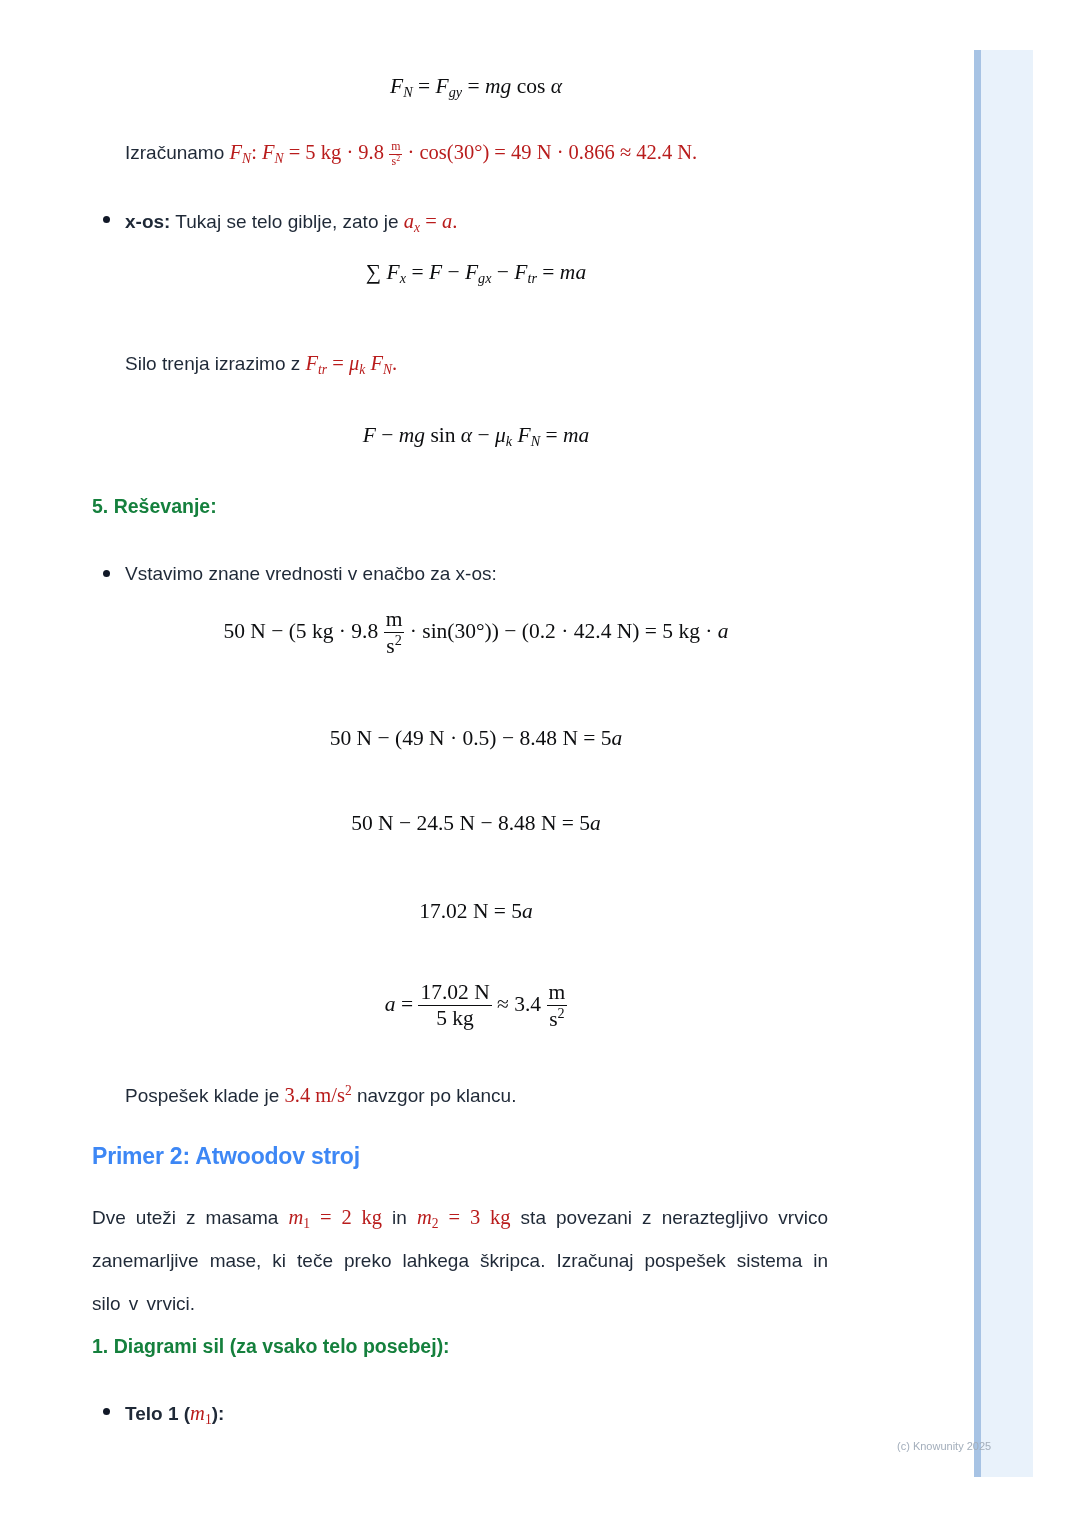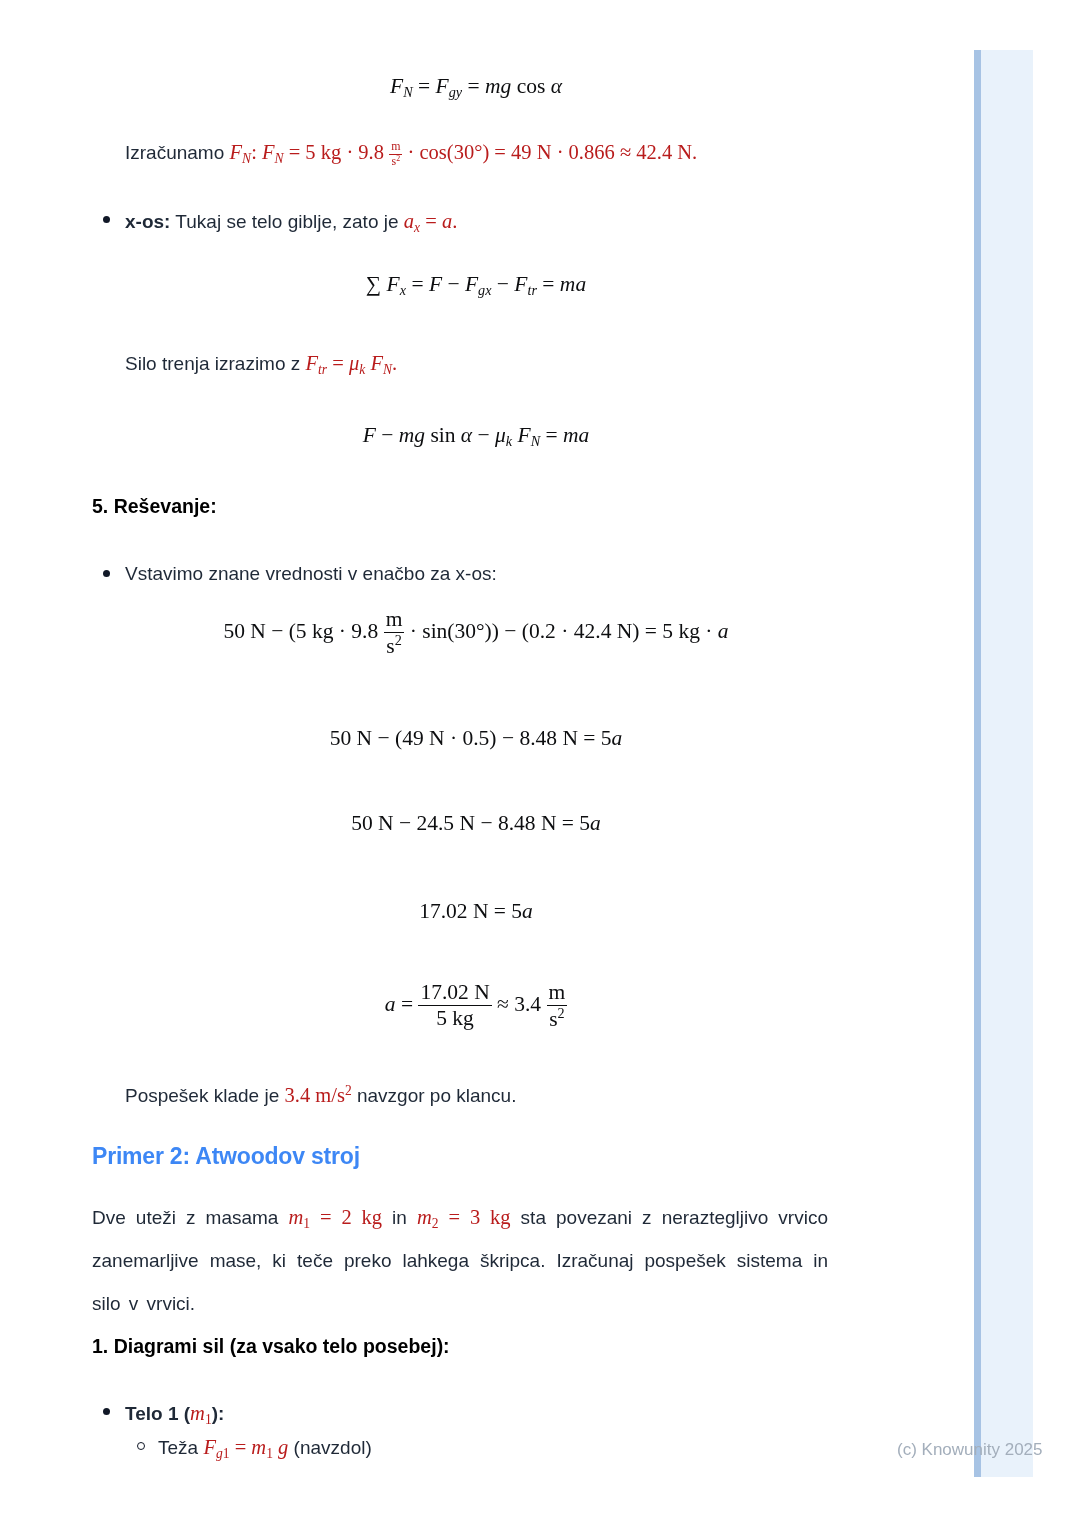--- a/index.html
+++ b/index.html
@@ -36,37 +36,37 @@
 
   
   .brow { display:flex; padding-left:9px;margin-top:8px; }
   .brow .marker { flex:none; width:24px; position:relative; }
   .marker.disc::before { content:""; position:absolute; left:2px; top:11px; width:7px; height:7px; border-radius:50%; background:#111827; }
   .marker.ring::before { content:""; position:absolute; left:3px; top:11px; width:6px; height:6px; border-radius:50%; border:1.7px solid #111827; background:#fff; }
   .brow.l2 { padding-left:42px; }
   .bcontent { flex:1; }
 
   
-  .h2s { left:92px; font-size:19.5px; font-weight:700; color:#000000; }
+  .h2s { left:92px; font-size:19.5px; font-weight:700; color:#15803d; }
   .h1b { left:92px; font-size:23px; font-weight:700; color:#3d87f5; letter-spacing:-.2px;
          font-family:"Liberation Sans","DejaVu Sans",sans-serif; }
 
   .para { text-align:justify; line-height:43px; word-spacing:3px; width:736px; }
 
   
-  .b1{top:74px}  .b2{top:136px} .b3{top:197px} .b4{top:272px} .b5{top:347px}
+  .b1{top:74px}  .b2{top:136px} .b3{top:197px} .b4{top:260px} .b5{top:347px}
   .b6{top:423px} .b7{top:495px} .b8{top:551px} .b9{top:607px} .b10{top:726px}
   .b11{top:811px}.b12{top:899px}.b13{top:980px}.b14{top:1079px}.b15{top:1143px}
   .b16{top:1196px}.b17{top:1335px}.b18{top:1389px}.b19{top:1423px}
 
   
   .edge-line { position:absolute; left:974px; top:50px; width:7px; height:1427px; background:#a7c3e4; z-index:1; }
   .edge-fill { position:absolute; left:981px; top:50px; width:52px; height:1427px; background:#e9f2fb; z-index:1; }
 
-  .footer { position:absolute; left:897px; top:1440px; font-size:17px; color:#a3aebb; z-index:3; white-space:nowrap; }
+  .footer { position:absolute; left:897px; top:1440px; font-size:11px; color:#a3aebb; z-index:3; white-space:nowrap; }
 </style>
 </head>
 <body>
 
 <div class="page">
 
   <div class="edge-line"></div>
   <div class="edge-fill"></div>
 
   <div class="blk formula b1"><i>F</i><span class="msub"><i>N</i></span> = <i>F</i><span class="msub"><i>gy</i></span> = <i>mg</i> cos <i>α</i></div>
@@ -107,20 +107,16 @@
 
   <div class="blk para b16">Dve uteži z masama <span class="math"><i>m</i><span class="msub">1</span> = 2 kg</span> in <span class="math"><i>m</i><span class="msub">2</span> = 3 kg</span> sta povezani z neraztegljivo vrvico zanemarljive mase, ki teče preko lahkega škripca. Izračunaj pospešek sistema in silo v vrvici.</div>
 
   <div class="blk h2s b17">1. Diagrami sil (za vsako telo posebej):</div>
 
   <div class="blk brow b18">
     <span class="marker disc"></span>
     <span class="bcontent"><b>Telo 1 (</b><span class="math"><i>m</i><span class="msub">1</span></span><b>):</b></span>
   </div>
 
-  <div class="blk brow l2 b19">
-    <span class="marker ring"></span>
-    <span class="bcontent">Teža <span class="math"><i>F</i><span class="msub"><i>g</i>1</span> = <i>m</i><span class="msub">1</span> <i>g</i></span> (navzdol)</span>
-  </div>
 
   <div class="footer">(c) Knowunity 2025</div>
 
 </div>
 
 </body></html>

